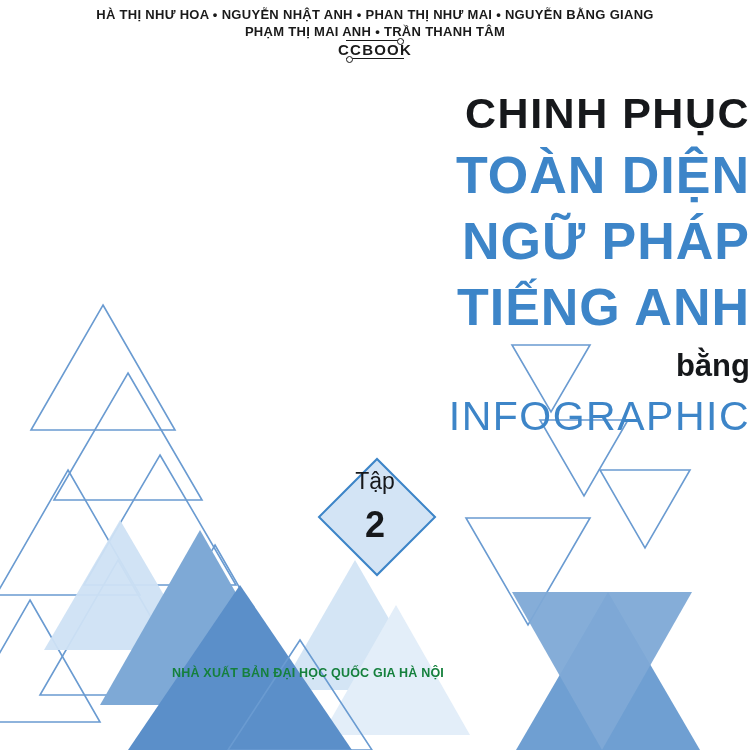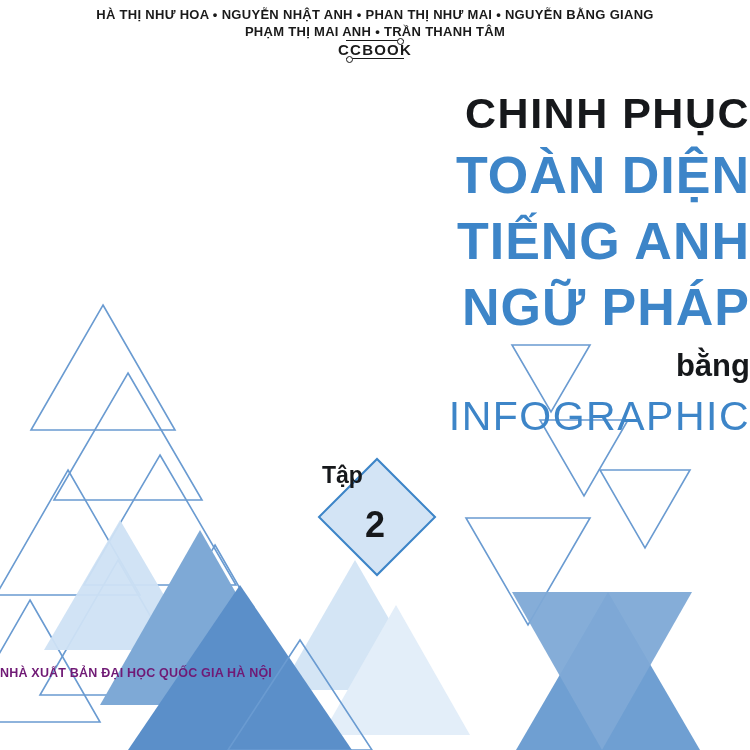--- a/index.html
+++ b/index.html
@@ -138,25 +138,25 @@
     top: 13px;
     width: 80px;
     height: 80px;
     background: #d3e4f5;
     border: 2px solid #3d85c8;
     transform: rotate(45deg);
   }
   .volume-badge .vol-text {
     position: absolute;
     left: 0;
-    top: 0;
+    top: 6px;
     width: 106px;
-    text-align: left;
+    text-align: center;
     font-size: 23px;
-    font-weight: bold;
+    font-weight: normal;
     color: #16181b;
     z-index: 2;
   }
   .volume-badge .vol-num {
     position: absolute;
     left: 0;
     top: 42px;
     width: 106px;
     text-align: center;
     font-size: 36px;
@@ -164,24 +164,25 @@
     color: #16181b;
     z-index: 2;
   }
 
   
   .publisher {
     position: absolute;
     left: 0;
     top: 666px;
     width: 616px;
+    text-align: center;
     font-size: 12.5px;
     font-weight: bold;
     letter-spacing: 0.2px;
-    color: #701a75;
+    color: #15803d;
     z-index: 4;
   }
 </style>
 </head>
 <body>
 
 <div id="cover">
 
   <svg id="decor" viewBox="0 0 750 750" preserveAspectRatio="none">
 
@@ -234,22 +235,22 @@
 
   <div class="logo-row">
     <span class="logo-rule left"></span>
     <span class="logo-text">CCBOOK</span>
     <span class="logo-rule right"></span>
   </div>
 
   <div class="title-block">
     <div class="t-chinhphuc">CHINH PHỤC</div>
     <div class="t-main">TOÀN DIỆN</div>
+    <div class="t-main">NGỮ PHÁP</div>
     <div class="t-main">TIẾNG ANH</div>
-    <div class="t-main">NGỮ PHÁP</div>
     <div class="t-bang">bằng</div>
     <div class="t-info">INFOGRAPHIC</div>
   </div>
 
   <div class="volume-badge">
     <div class="diamond"></div>
     <div class="vol-text">Tập</div>
     <div class="vol-num">2</div>
   </div>
 

